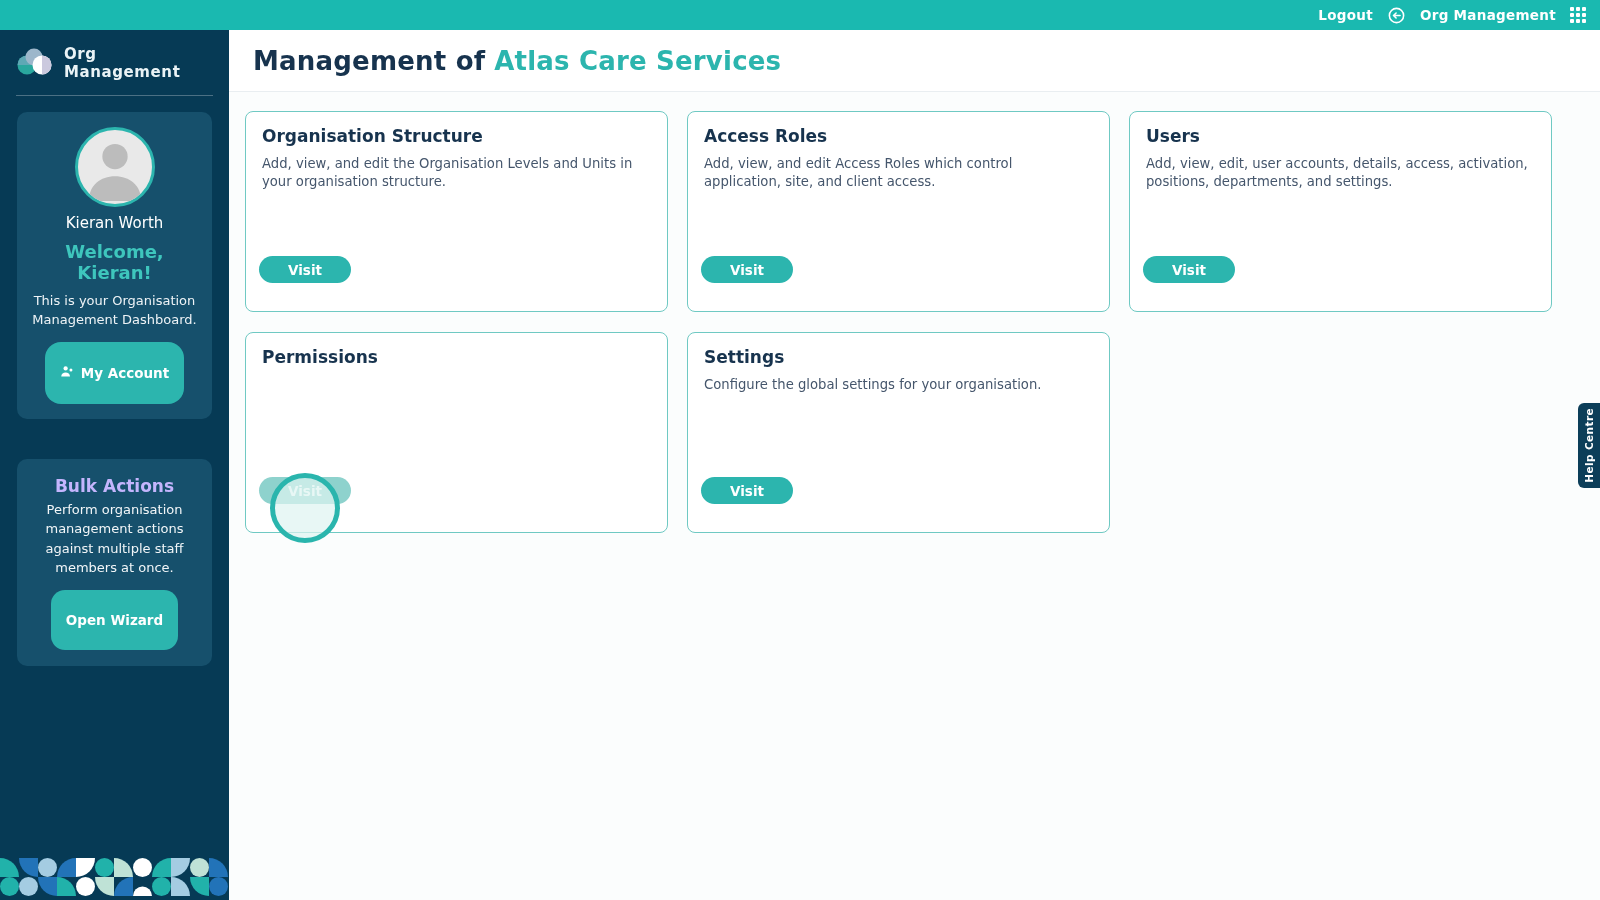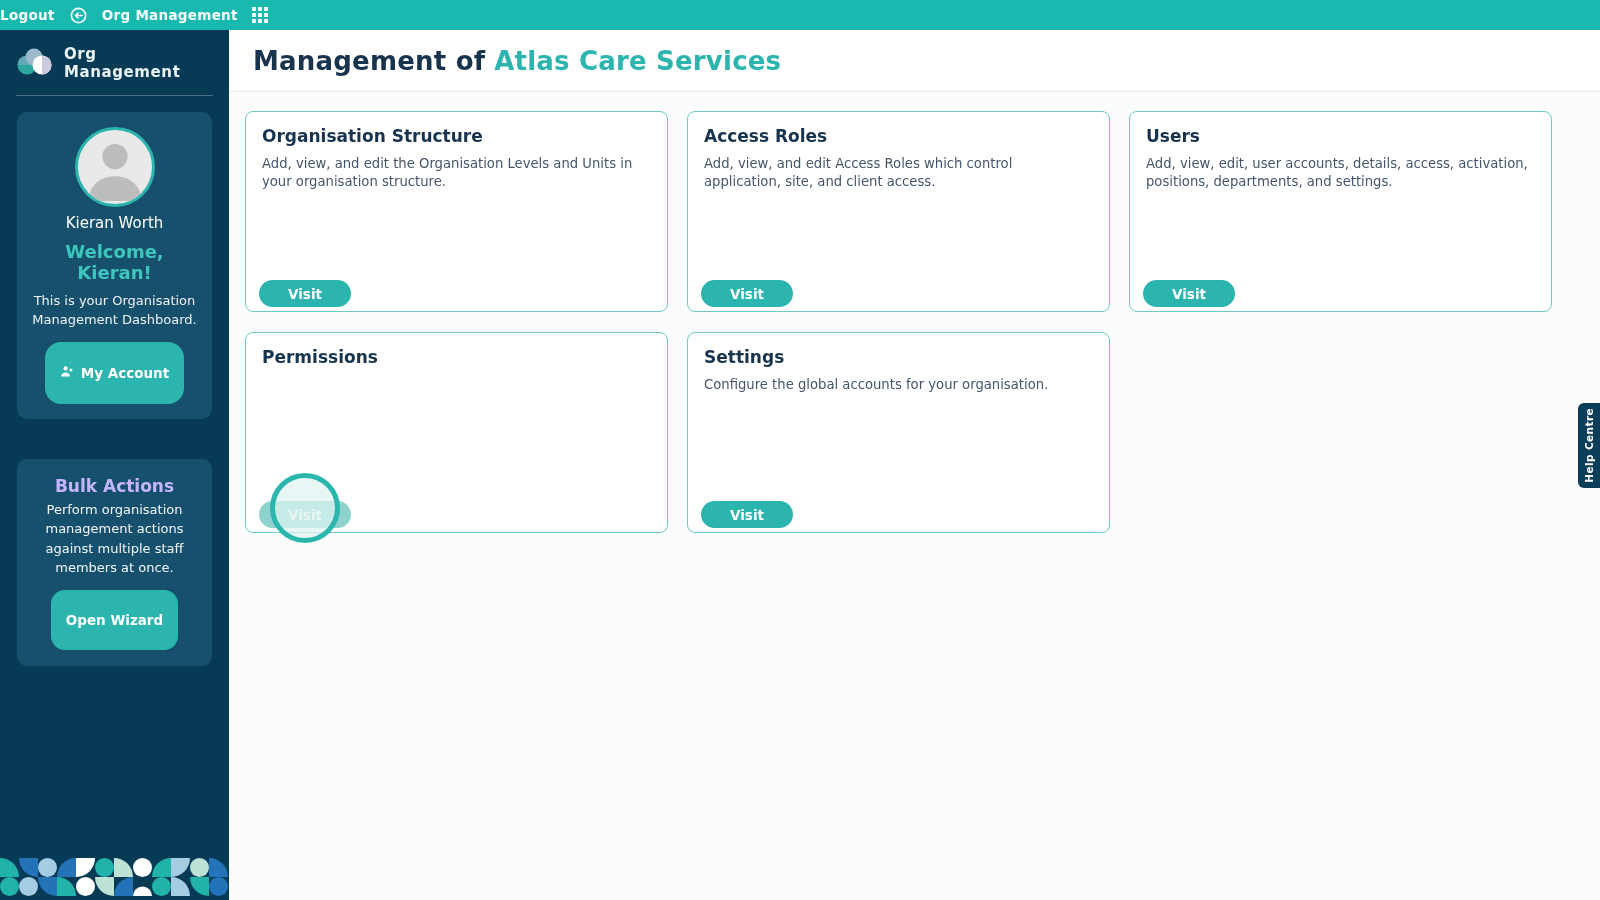--- a/index.html
+++ b/index.html
@@ -1,21 +1,21 @@
 <!DOCTYPE html>
 <html><head>
 <meta charset="utf-8">
 <style>
   * { margin:0; padding:0; box-sizing:border-box; }
   html,body { width:1600px; height:900px; overflow:hidden;
     font-family:"DejaVu Sans", "Liberation Sans", sans-serif; background:#fbfdfd; }
 
   
   .topbar { position:absolute; top:0; left:0; width:1600px; height:30px;
-    background:#1ab9b0; display:flex; align-items:center; justify-content:flex-start;
+    background:#1ab9b0; display:flex; align-items:center; justify-content:flex-end;
     gap:14px; padding-right:14px; color:#fff; z-index:30; }
   .topbar .tb-text { font-size:13.5px; font-weight:600; letter-spacing:.3px; cursor:pointer; }
   .topbar svg { display:block; }
 
   
   .sidebar { position:absolute; top:30px; left:0; width:229px; height:870px;
     background:#063a55; color:#fff; z-index:10; }
   .brand { display:flex; align-items:center; gap:10px; padding:15px 16px 14px 16px; }
   .brand-text { font-size:15px; font-weight:700; letter-spacing:.6px; color:#eaf3f6; }
   .side-divider { border-bottom:1px solid rgba(255,255,255,.28); margin:0 16px; }
@@ -49,21 +49,21 @@
     width:1px; background:#eceff1; }
   .avatar-sm { position:absolute; right:46px; top:8px; width:46px; height:46px;
     border-radius:50%; background:#d7d7d7; overflow:hidden; cursor:pointer; }
 
   .cards { padding:19px 16px; display:grid; grid-template-columns:repeat(3,423px);
     grid-auto-rows:201px; gap:20px 19px; align-content:start; }
   .card { background:#fff; border:1px solid #6fc9c3; border-radius:8px;
     padding:14px 16px; position:relative; }
   .card h3 { font-size:17px; font-weight:600; color:#17334e; margin-bottom:9px; }
   .card p { font-size:13.2px; line-height:1.38; color:#45566c; max-width:392px; }
-  .visit-btn { position:absolute; left:13px; bottom:4px; width:92px; height:27px;
+  .visit-btn { position:absolute; left:13px; bottom:28px; width:92px; height:27px;
     border-radius:14px; border:none; background:#2cb5ae; color:#fff;
     font-size:13.5px; font-weight:700; cursor:pointer; font-family:inherit; }
   .visit-btn.faded { background:#8ed2cd; }
   .click-ring { position:absolute; left:24px; top:140px; width:70px; height:70px;
     border:5px solid #2ab5ad; border-radius:50%;
     background:rgba(222,243,241,.7); z-index:5; pointer-events:none; }
 
   
   .help-tab { position:absolute; right:0; top:403px; width:22px; height:85px;
     background:#0c3e59; border-radius:6px 0 0 6px; color:#fff; z-index:40;
@@ -213,21 +213,21 @@
 
     <div class="card">
       <h3>Permissions</h3>
       <p></p>
       <button class="visit-btn faded">Visit</button>
       <div class="click-ring"></div>
     </div>
 
     <div class="card">
       <h3>Settings</h3>
-      <p>Configure the global accounts for your organisation.</p>
+      <p>Configure the global settings for your organisation.</p>
       <button class="visit-btn">Visit</button>
     </div>
 
   </div>
 </div>
 
 <div class="help-tab">
   <span>Help Centre</span>
 </div>
 

